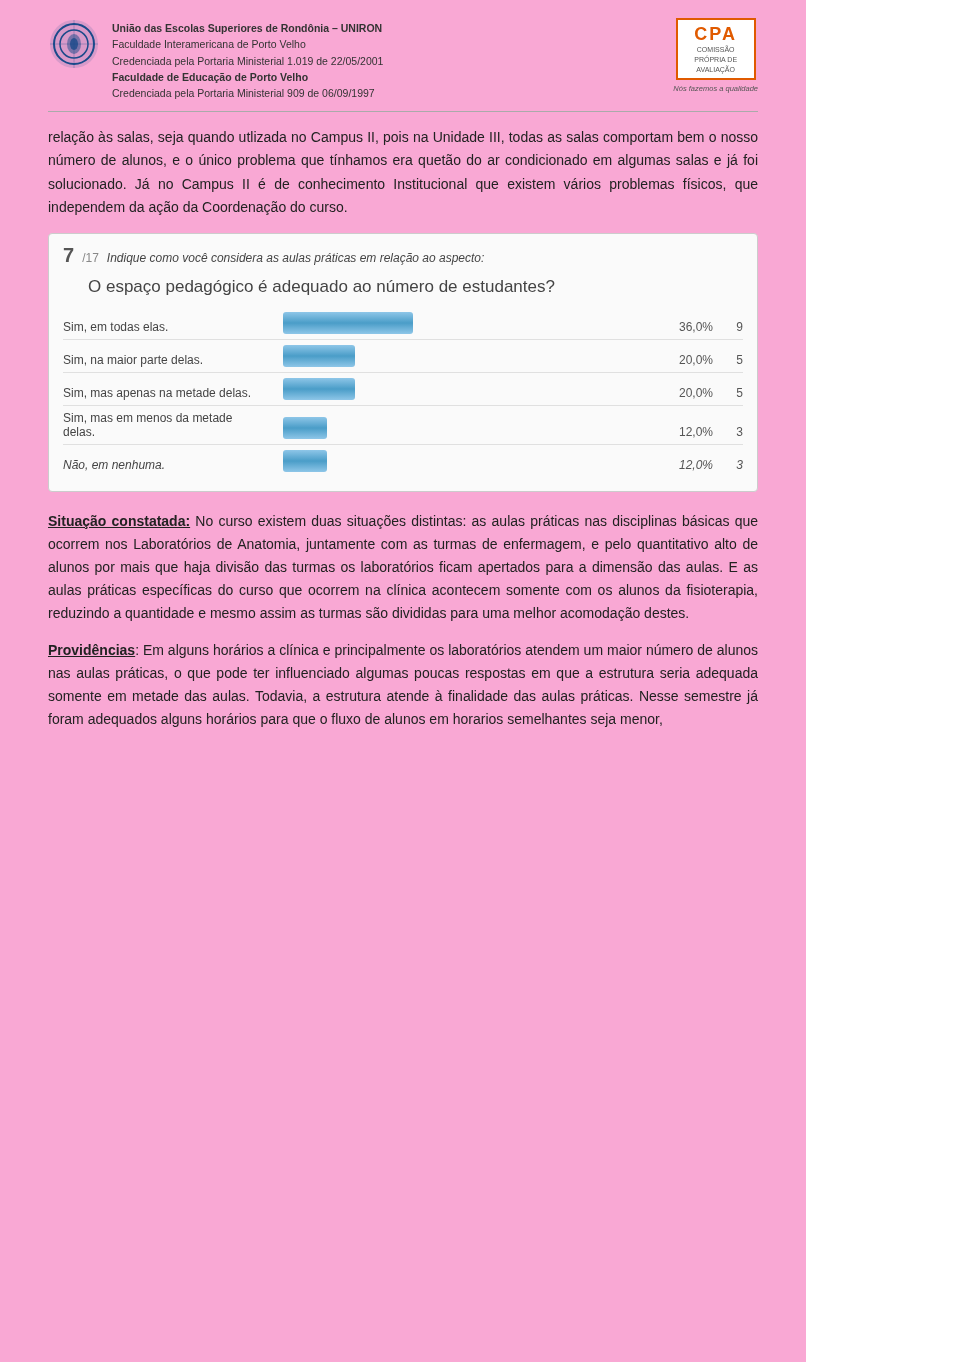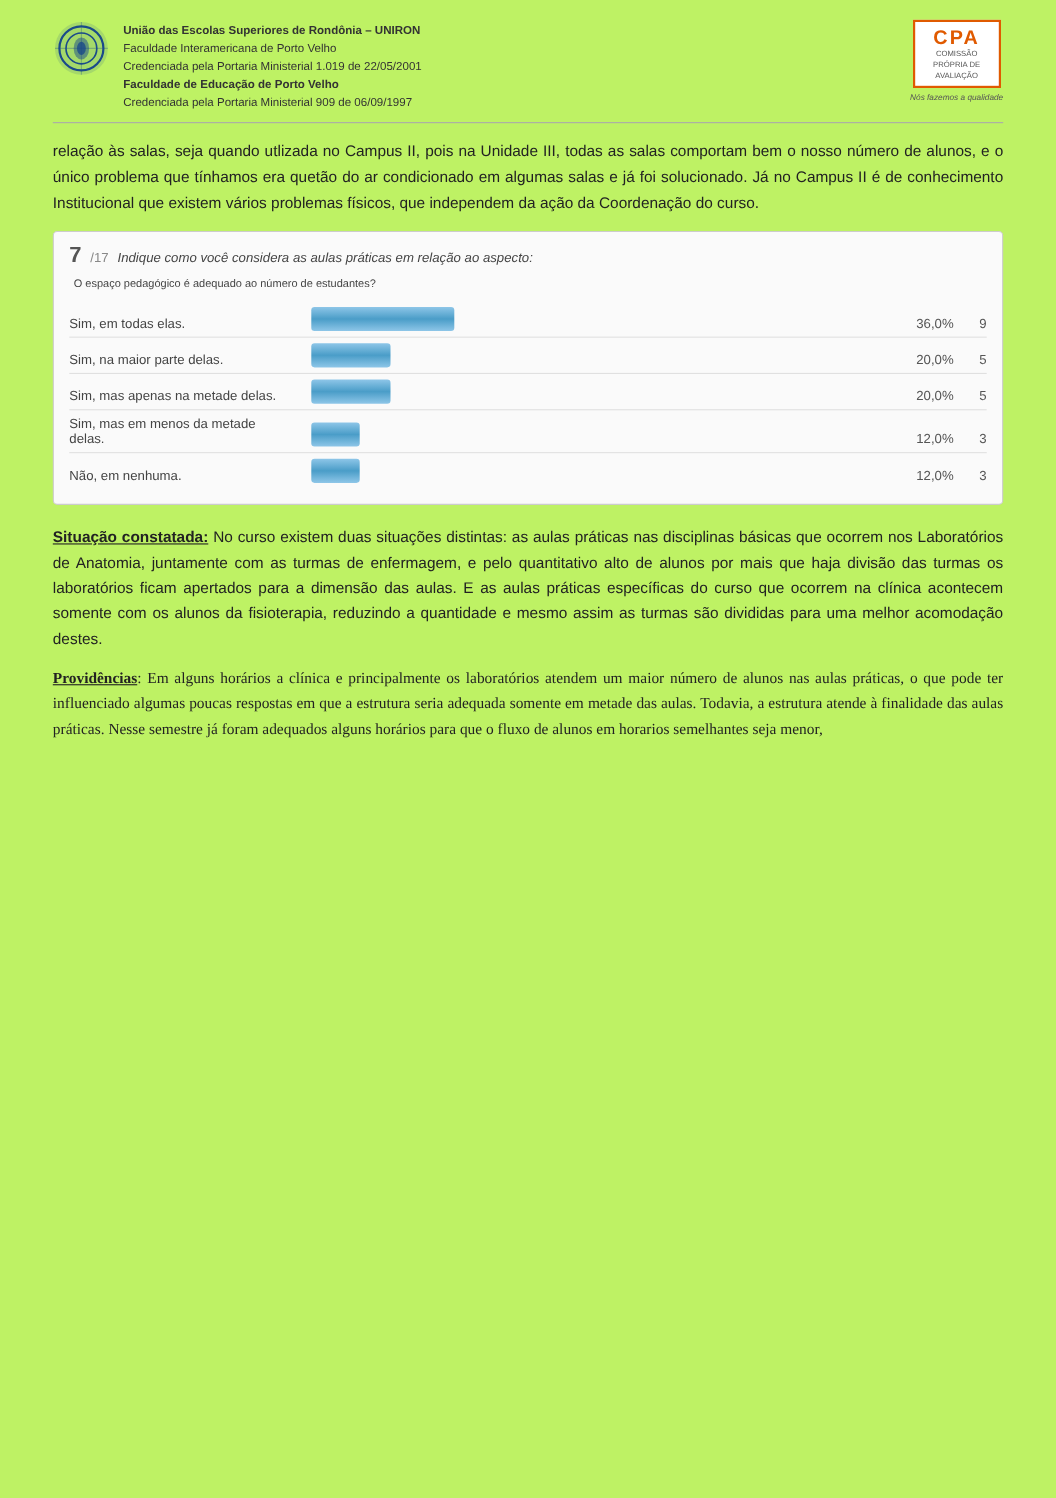--- a/index.html
+++ b/index.html
@@ -7,23 +7,23 @@
       background: #ffffff;
       font-family: Arial, sans-serif;
       font-size: 14px;
       color: #222;
       width: 960px;
       min-height: 1362px;
       padding: 0;
     }
 
     .page {
-      width: 960px;
+      width: 806px;
       min-height: 1362px;
-      background: #bef264;
+      background: #f9a8d4;
       padding: 18px 48px 40px 48px;
     }
 
     
     .header {
       display: flex;
       flex-direction: row;
       align-items: flex-start;
       justify-content: space-between;
       margin-bottom: 10px;
@@ -131,36 +131,37 @@
       font-size: 12px;
       color: #888;
     }
     .survey-instruction {
       font-size: 12px;
       color: #444;
       margin-bottom: 8px;
       font-style: italic;
     }
     .survey-question-text {
-      font-size: 10px;
+      font-size: 17px;
       color: #444;
       margin-bottom: 10px;
       padding-left: 4px;
+      margin-left: 21px;
     }
 
     
     .survey-row {
       display: flex;
       flex-direction: row;
       align-items: flex-end;
       border-bottom: 1px solid #e0e0e0;
       padding: 5px 0;
       gap: 0;
     }
-    .survey-row:last-child { border-bottom: none; }
+    .survey-row:last-child { border-bottom: none; font-style: italic; }
     .row-label {
       width: 210px;
       font-size: 12px;
       color: #444;
       padding-right: 8px;
       flex-shrink: 0;
     }
     .row-bar-container {
       flex: 1;
       display: flex;
@@ -199,21 +200,20 @@
     .situacao-text .bold-underline {
       font-weight: bold;
       text-decoration: underline;
     }
     .providencias-text {
       font-size: 14px;
       color: #222;
       line-height: 1.65;
       margin-bottom: 14px;
       text-align: justify;
-      font-family: Liberation Serif, serif;
     }
     .providencias-text .bold-underline {
       font-weight: bold;
       text-decoration: underline;
     }
   </style>
 </head>
 <body>
 
 <div class="page">

